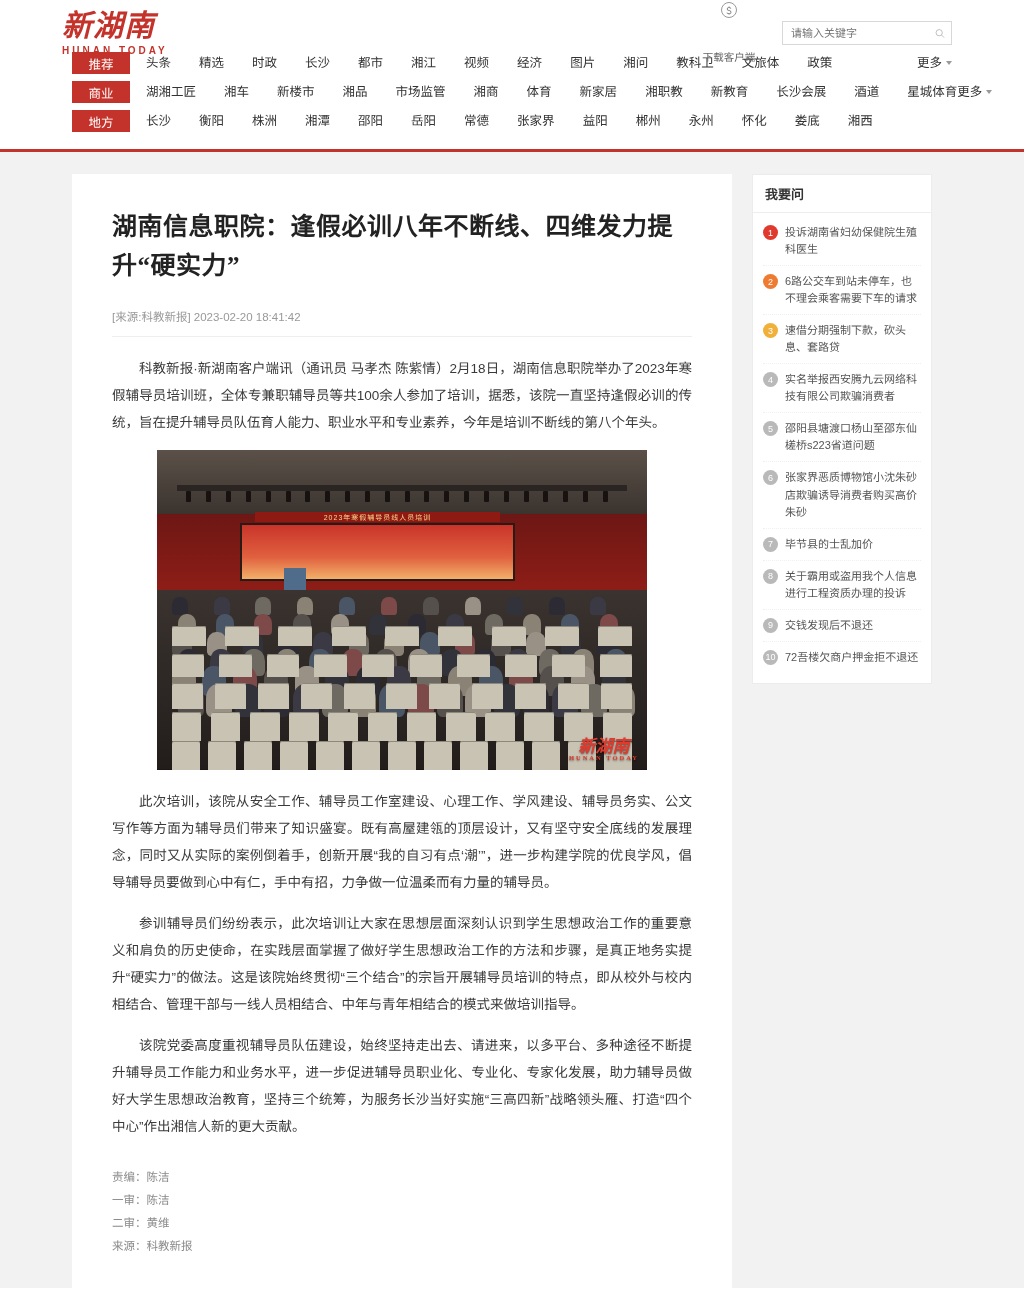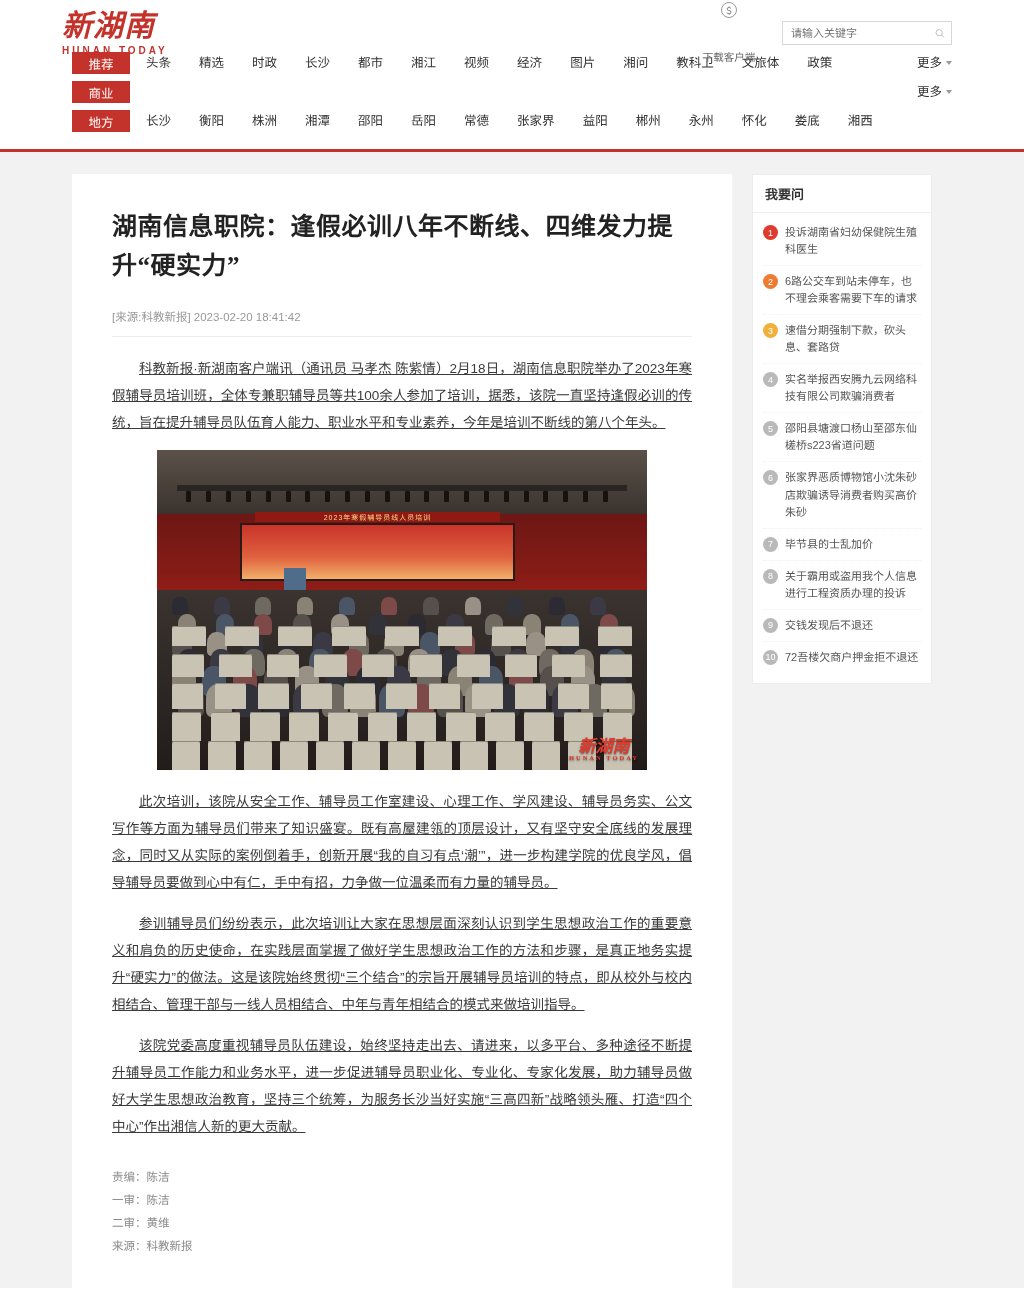--- a/index.html
+++ b/index.html
@@ -193,21 +193,20 @@
     padding-bottom: 12px;
     margin-bottom: 18px;
   }
   .article p {
     font-size: 13.5px;
     line-height: 2.0;
     color: #3a3a3a;
     text-indent: 2em;
     margin: 0 0 14px 0;
     text-align: justify;
-    text-decoration: underline;
   }
   .figure {
     margin: 8px 0 18px 0;
     text-align: center;
   }
   .photo {
     width: 490px;
     height: 320px;
     margin: 0 auto;
     position: relative;
@@ -368,20 +367,35 @@
           <a>文旅体</a>
           <a>政策</a>
         </div>
         <div class="nav-more">
           <span>更多</span><span class="caret"></span>
         </div>
       </div>
 
       <div class="nav-row">
         <div class="nav-tag">商业</div>
+        <div class="nav-items">
+          <a>湖湘工匠</a>
+          <a>湘车</a>
+          <a>新楼市</a>
+          <a>湘品</a>
+          <a>市场监管</a>
+          <a>湘商</a>
+          <a>体育</a>
+          <a>新家居</a>
+          <a>湘职教</a>
+          <a>新教育</a>
+          <a>长沙会展</a>
+          <a>酒道</a>
+          <a>星城体育</a>
+        </div>
         <div class="nav-more">
           <span>更多</span><span class="caret"></span>
         </div>
       </div>
 
       <div class="nav-row">
         <div class="nav-tag">地方</div>
         <div class="nav-items">
           <a>长沙</a>
           <a>衡阳</a>

